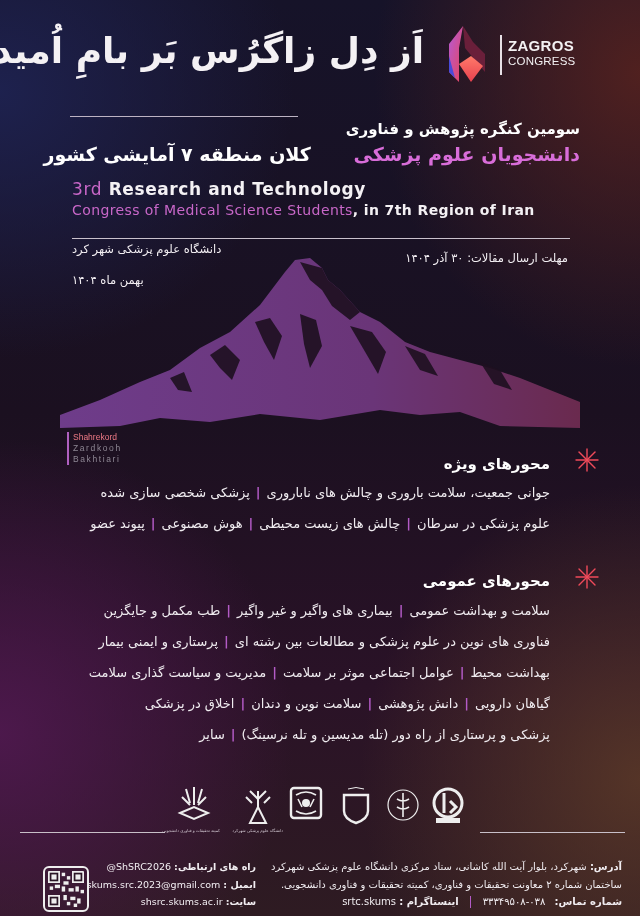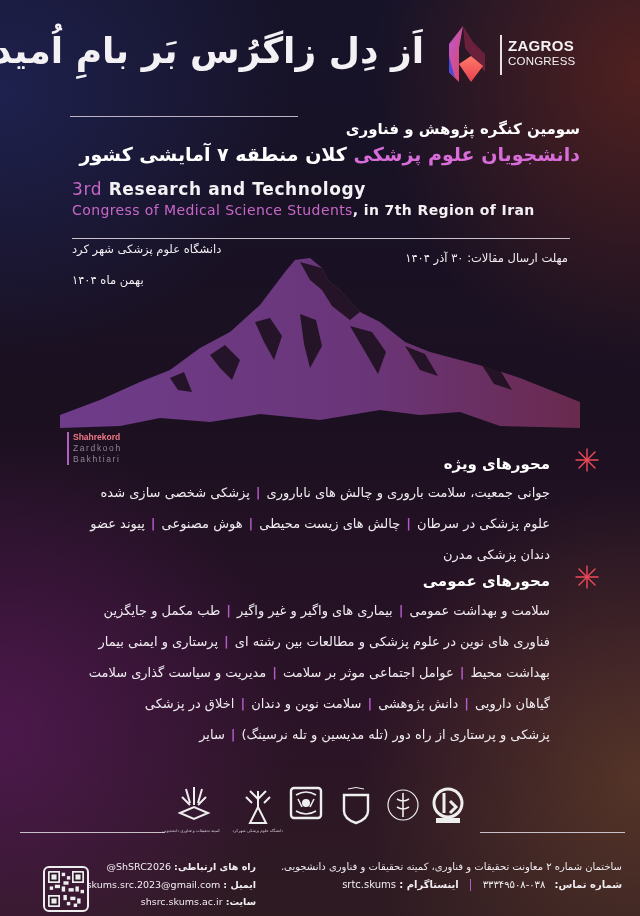--- a/index.html
+++ b/index.html
@@ -25,35 +25,35 @@
   .logo-mark { left: 445px; top: 26px; width: 44px; height: 58px; }
   .logo-sep { left: 500px; top: 35px; width: 2px; height: 40px; background: #e8e0e6; }
   .logo-text { left: 508px; top: 38px; color: #f3f1f3; font-family: "Liberation Sans", sans-serif; }
   .logo-text .l1 { font-size: 15px; font-weight: bold; letter-spacing: 0.3px; line-height: 16px; }
   .logo-text .l2 { font-size: 11.5px; line-height: 14px; letter-spacing: 0.2px; }
   .main-title { right: 216px; top: 30px; font-size: 36px; font-weight: bold; color: #f4f1f4; white-space: nowrap; letter-spacing: 1px; }
 
   .sub1 { right: 60px; top: 120px; font-size: 15px; font-weight: bold; color: #fff; white-space: nowrap; }
   .hr1 { left: 70px; top: 116px; width: 228px; height: 1px; background: #bdb3c3; }
   .sub2 { right: 60px; top: 143px; font-size: 19px; font-weight: bold; color: #fff; white-space: nowrap; }
-  .sub2 .pink { color: #d86dd9; }
+  .sub2 .pink { color: #d86dd9; margin-left: 36px; }
 
   .en1 { left: 72px; top: 179px; font-size: 17px; font-weight: bold; letter-spacing: 0.6px; color: #f4f1f4; font-family: "DejaVu Sans", sans-serif; }
   .en2 { left: 72px; top: 202px; font-size: 14px; letter-spacing: 0.4px; color: #f4f1f4; font-family: "DejaVu Sans", sans-serif; }
   .en1 .pink, .en2 .pink { color: #c867c8; font-weight: normal; }
   .hr2 { left: 72px; top: 238px; width: 498px; height: 1px; background: #c9c1cc; }
 
   .deadline { right: 72px; top: 251px; font-size: 11.5px; color: #f2eef2; white-space: nowrap; }
   .univ { left: 72px; top: 242px; font-size: 11.5px; white-space: nowrap; }
   .date { left: 72px; top: 273px; font-size: 11.5px; white-space: nowrap; }
 
   .mountain { left: 60px; top: 250px; width: 520px; height: 180px; }
 
   .place { left: 67px; top: 432px; border-left: 2px solid #b060c0; padding-left: 4px; line-height: 11px; }
-  .place .p1 { font-size: 8.5px; font-weight: bold; color: #ef7a86; font-family: "Liberation Sans", sans-serif; }
+  .place .p1 { font-size: 8.5px; font-weight: normal; color: #ef7a86; font-family: "Liberation Sans", sans-serif; }
   .place .p2, .place .p3 { font-size: 8.5px; color: #8e8794; letter-spacing: 1.6px; font-family: "Liberation Sans", sans-serif; }
 
   .section-title { font-size: 15px; font-weight: bold; color: #fff; white-space: nowrap; }
   .spark { width: 26px; height: 26px; }
   .sec1-title { right: 90px; top: 455px; }
   .sec1-spark { left: 574px; top: 447px; }
   .sec2-title { right: 90px; top: 572px; }
   .sec2-spark { left: 574px; top: 564px; }
 
   .topics { right: 90px; width: 540px; text-align: justify; text-align-last: right; font-size: 13px; line-height: 31px; color: #f0ecf0; }
@@ -156,23 +156,20 @@
     </g>
   </svg>
   <div class="abs section-title sec1-title rtl">محورهای ویژه</div>
   <div class="abs topics t1 rtl">
     <div class="row">
       <span>جوانی جمعیت، سلامت باروری و چالش های ناباروری</span><span class="sep">|</span><span>پزشکی شخصی سازی شده</span>
     </div>
     <div class="row">
       <span>علوم پزشکی در سرطان</span><span class="sep">|</span><span>چالش های زیست محیطی</span><span class="sep">|</span><span>هوش مصنوعی</span><span class="sep">|</span><span>پیوند عضو</span>
     </div>
-    <div class="row">
-      <span>دندان پزشکی مدرن</span>
-    </div>
   </div>
 
   <svg class="abs spark sec2-spark" viewBox="0 0 26 26">
     <g stroke="#f04a5a" stroke-width="1.4" stroke-linecap="round">
       <line x1="13" y1="2" x2="13" y2="24"></line>
         <line x1="2" y1="13" x2="24" y2="13"></line>
       <line x1="5" y1="5" x2="21" y2="21"></line>
         <line x1="21" y1="5" x2="5" y2="21"></line>
     </g>
   </svg>
@@ -230,20 +227,21 @@
     <path d="M18,8 L18,32 M12,14 Q18,18 24,14 M12,22 Q18,26 24,22" stroke="#eee" stroke-width="1.6" fill="none"></path>
   </svg>
 
   <svg class="abs logo" style="left:430px;" viewBox="0 0 36 40">
     <circle cx="18" cy="18" r="14" fill="none" stroke="#eee" stroke-width="3"></circle>
     <path d="M14,8 L14,28 M20,16 L26,22 L20,28" stroke="#eee" stroke-width="3" fill="none"></path>
     <rect x="6" y="33" width="24" height="5" fill="#eee"></rect>
   </svg>
 
   <div class="abs addr rtl">
+    <div><b>آدرس:</b><span> شهرکرد، بلوار آیت الله کاشانی، ستاد مرکزی دانشگاه علوم پزشکی شهرکرد</span></div>
     <div>ساختمان شماره ۲ معاونت تحقیقات و فناوری، کمیته تحقیقات و فناوری دانشجویی.</div>
     <div>
       <b>شماره تماس:</b>
       <span style="letter-spacing:1.5px;margin-right:6px">۰۳۸-۳۳۳۴۹۵۰۸</span>
       <span class="vsep"></span>
       <b>اینستاگرام :</b>
       <span>srtc.skums</span>
     </div>
   </div>
 

